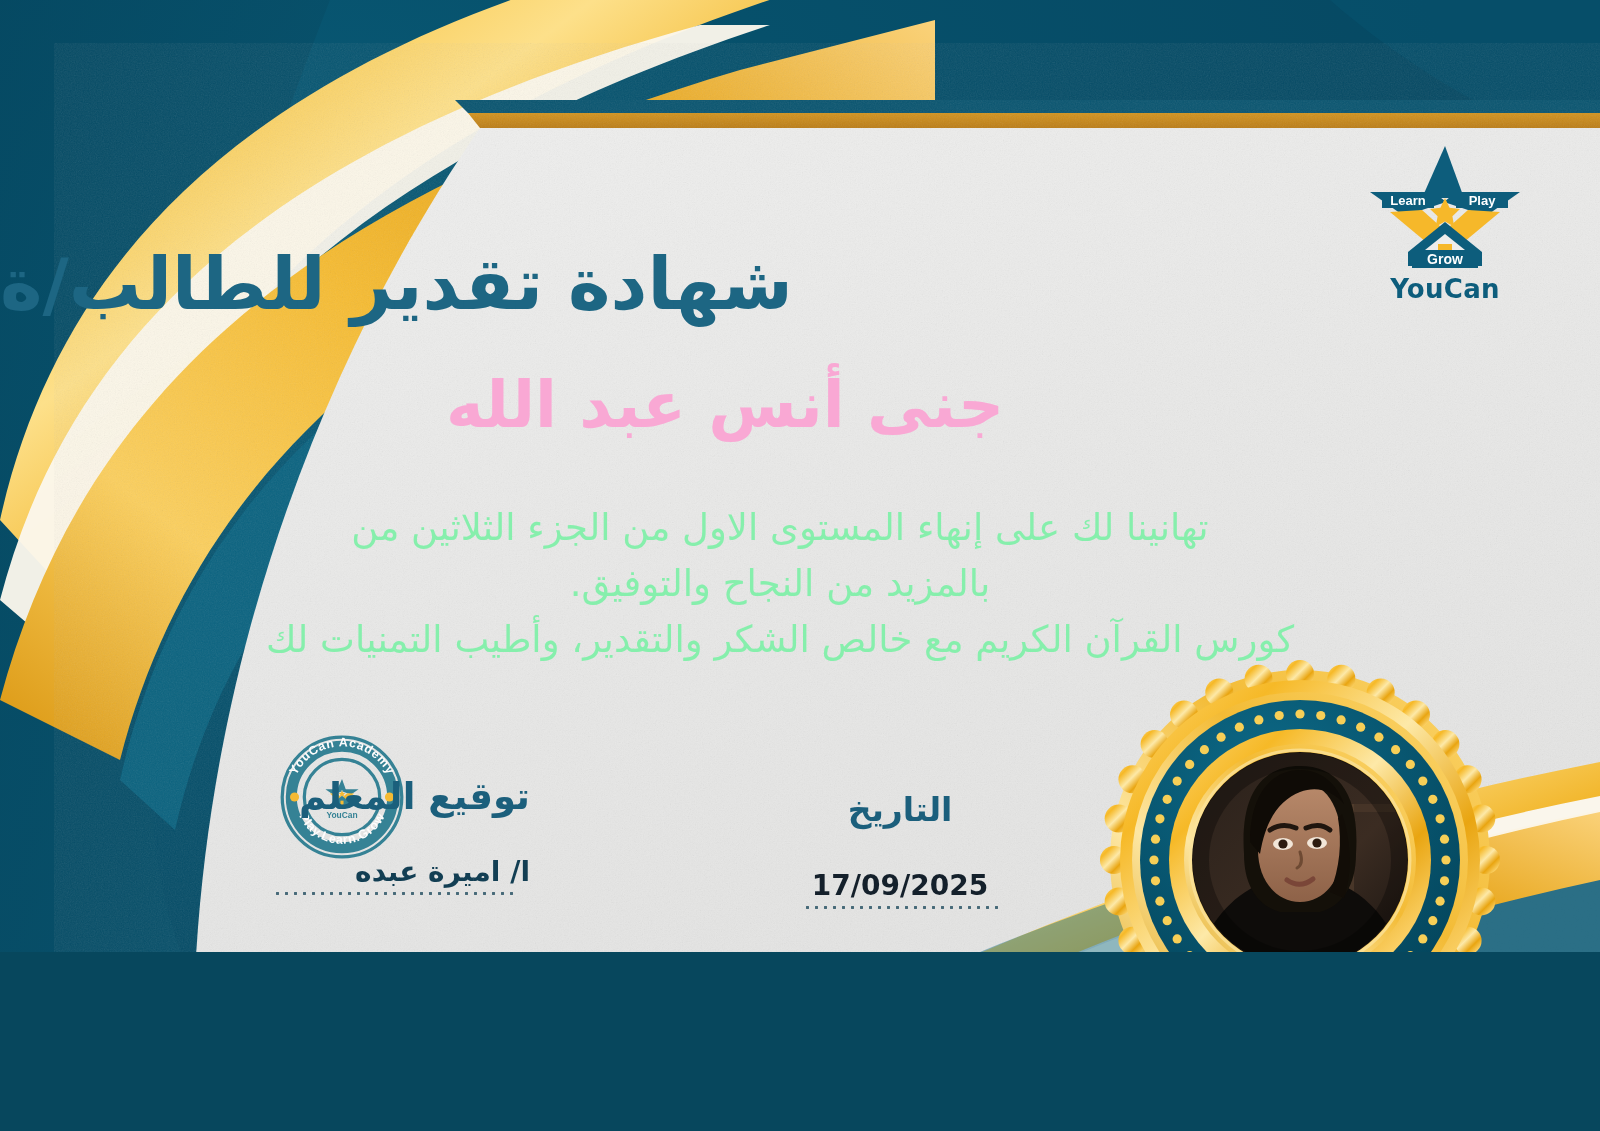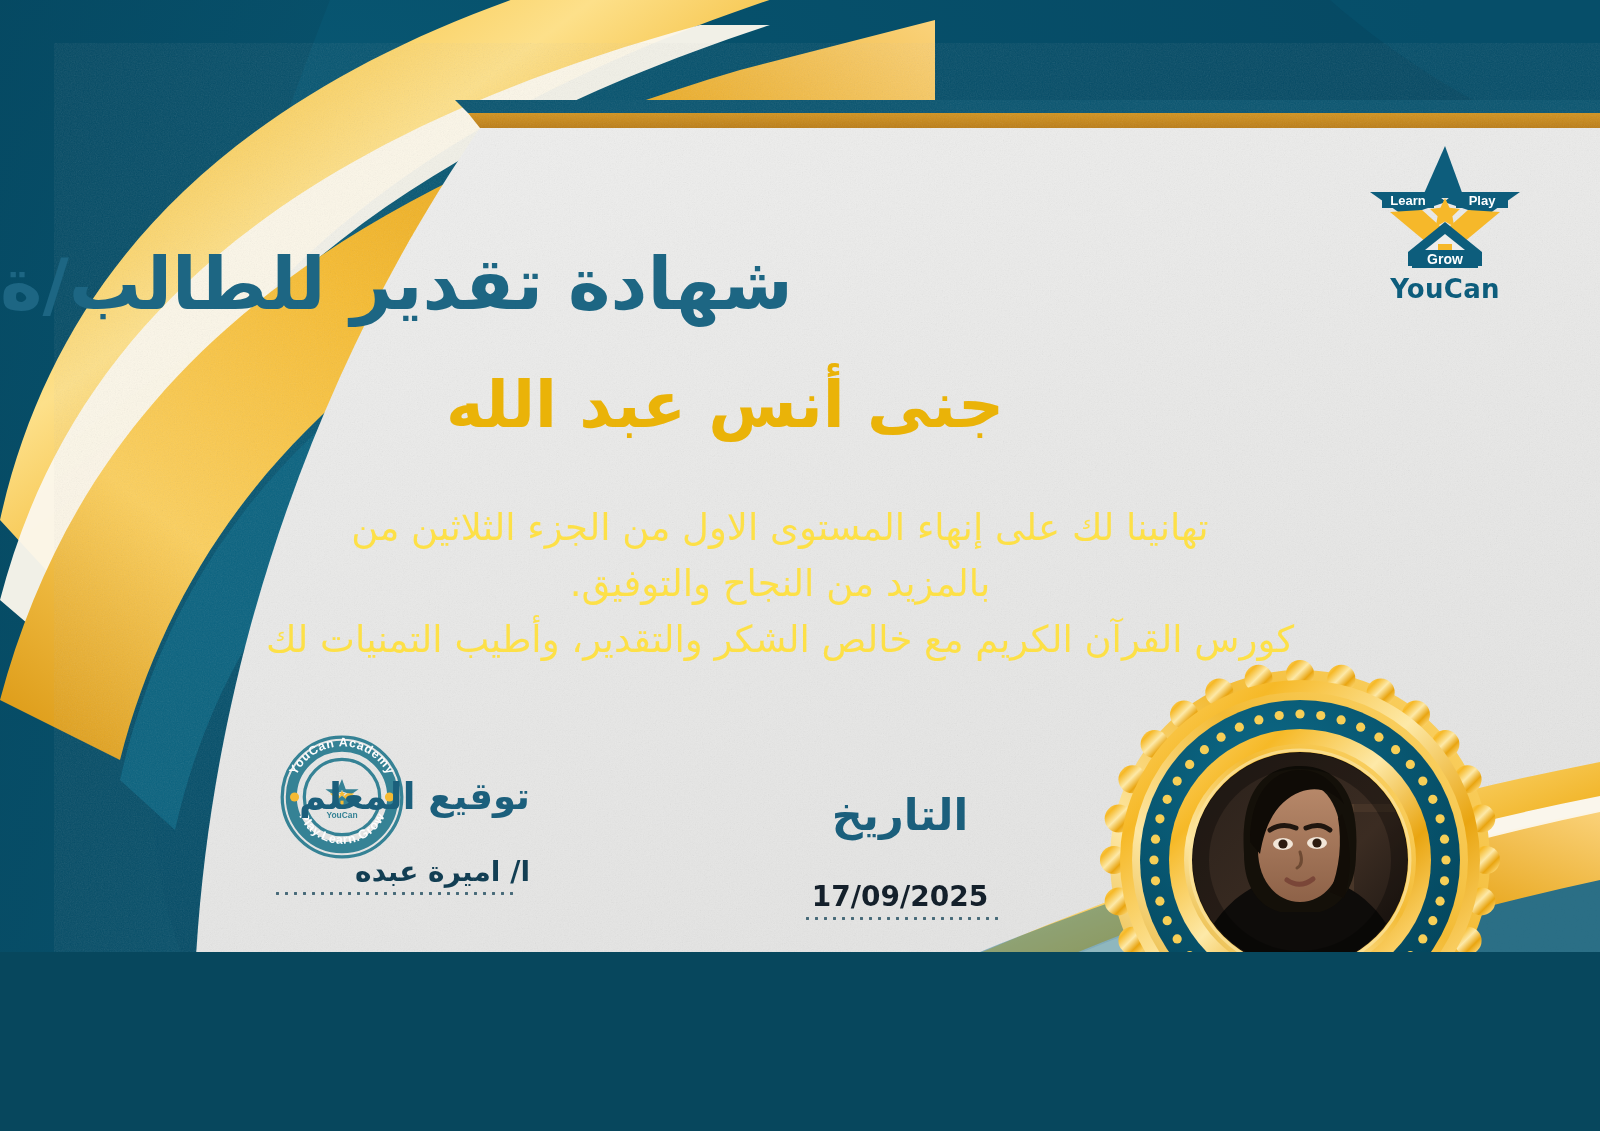--- a/index.html
+++ b/index.html
@@ -39,28 +39,28 @@
     font-weight:bold;
     color:#1d6683;
     letter-spacing:-1px;
     padding-right:150px;
   }
   .student-name{
     position:absolute;left:0;right:0;top:370px;
     text-align:center;
     font-size:64px;line-height:1.1;
     font-weight:bold;
-    color:#eab308;
+    color:#f9a8d4;
     padding-right:150px;
   }
   .body-text{
     position:absolute;left:200px;width:1160px;top:500px;
     text-align:center;
     font-size:37px;line-height:1.52;
-    color:#fde047;
+    color:#86efac;
     font-weight:500;
   }
 
   
   .sig-block{position:absolute;left:255px;top:775px;width:275px;text-align:right;}
   .sig-label{
     font-size:37px;color:#1b5f7c;font-weight:600;letter-spacing:-.5px;
     position:relative;z-index:2;
   }
   .sig-name{font-size:28px;color:#123e53;font-weight:bold;margin-top:37px;}
@@ -70,21 +70,21 @@
     background-size:9px 3px;background-repeat:repeat-x;
     opacity:.85;
   }
   .stamp{
     position:absolute;left:277px;top:732px;width:130px;height:130px;
     opacity:.95;z-index:1;
   }
 
   
   .date-block{position:absolute;left:790px;top:790px;width:220px;text-align:center;}
-  .date-label{font-size:43px;color:#1b5f7c;font-weight:600;}
+  .date-label{font-size:33px;color:#1b5f7c;font-weight:600;}
   .date-value{font-size:28px;color:#14202b;font-weight:bold;margin-top:40px;direction:ltr;}
   .date-block .dotline{width:195px;}
 
   
   .medal{position:absolute;left:1094px;top:654px;width:412px;height:412px;}
 </style>
 </head>
 <body>
 
 <div id="stage">

